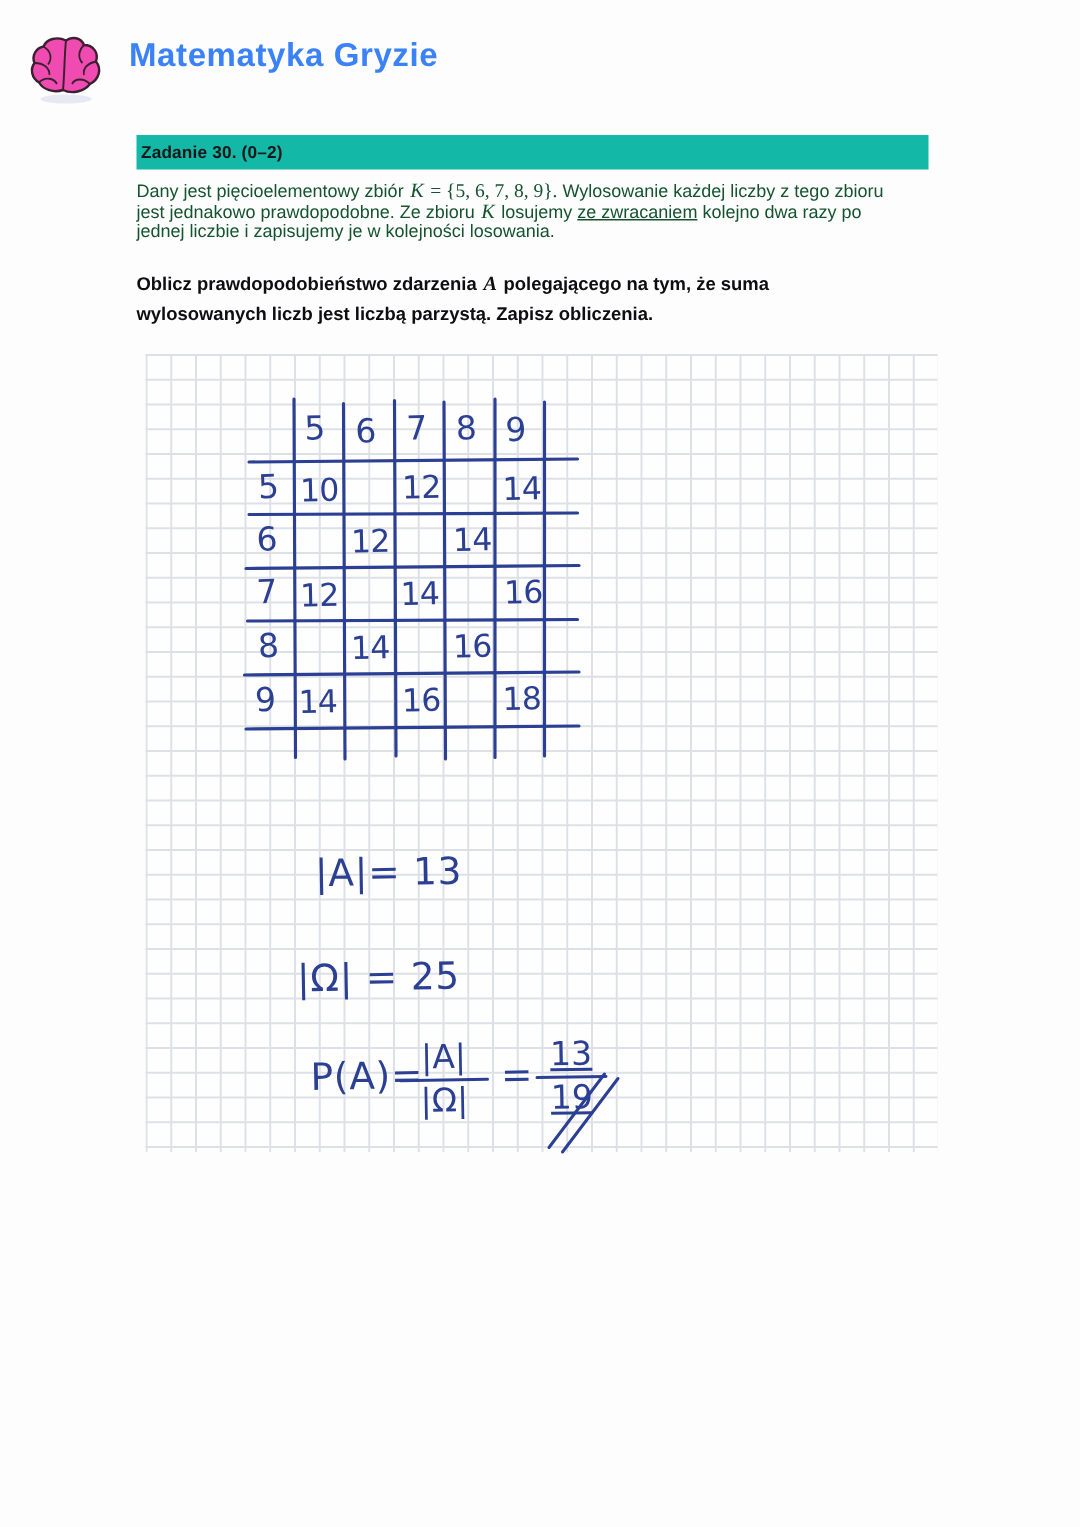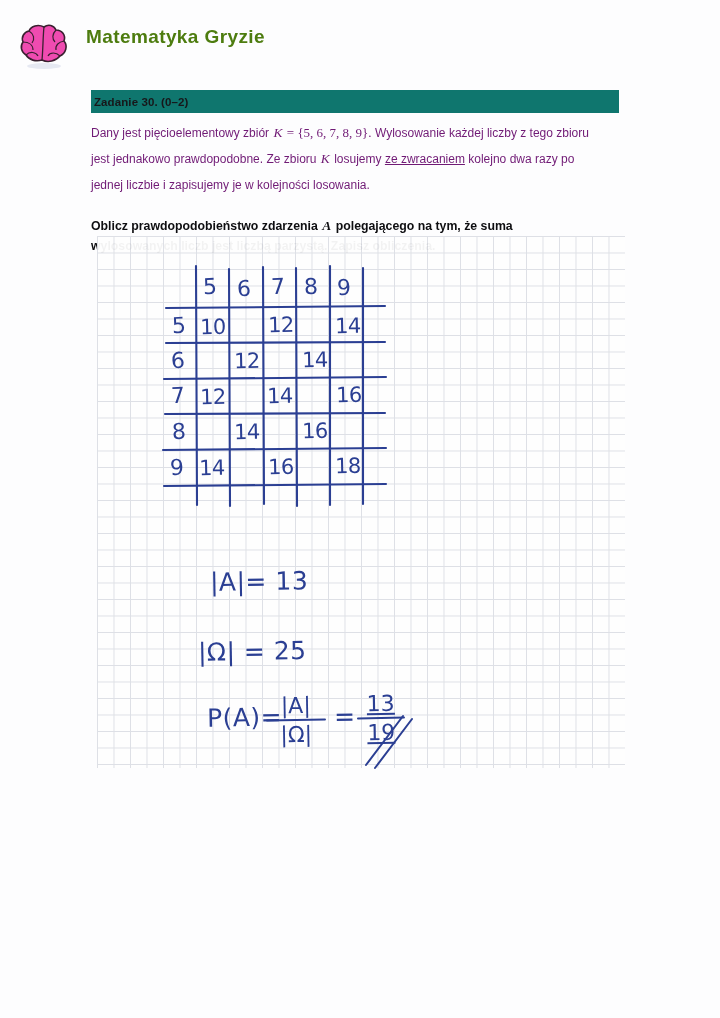--- a/index.html
+++ b/index.html
@@ -25,59 +25,59 @@
   #brain-logo {
     position: absolute;
     left: 18px; top: 22px;
     width: 52px; height: 48px;
   }
   #brand-text {
     position: absolute;
     left: 86px; top: 26px;
   }
   #brand-title {
-    font-size: 19px;
+    font-size: 22px;
     font-weight: bold;
-    color: #4d7c0f;
+    color: #3b82f6;
     letter-spacing: 0.4px;
     line-height: 22px;
     white-space: nowrap;
   }
   #brand-subtitle {
     font-size: 12.5px;
     font-weight: bold;
     color: #161618;
     line-height: 18px;
     margin-top: 2px;
     white-space: nowrap;
   }
 
   
   #task-block {
     position: absolute;
     left: 91px; top: 90px;
     width: 534px;
   }
   #task-label-band {
-    background: #0f766e;
+    background: #14b8a6;
     padding: 2px 3px 3px 3px;
     width: 528px;
     box-sizing: border-box;
   }
   #task-label-text {
     font-size: 11.5px;
     font-weight: bold;
     color: #17171a;
     letter-spacing: 0.1px;
   }
   #task-statement {
     margin-top: 7px;
     font-size: 12px;
-    color: #701a75;
-    line-height: 26px;
+    color: #14532d;
+    line-height: 13px;
     width: 512px;
     text-align: left;
   }
   .mathvar {
     font-family: "Liberation Serif", serif;
     font-style: italic;
     font-size: 13.5px;
     padding: 0 1px;
   }
   .mathset {

